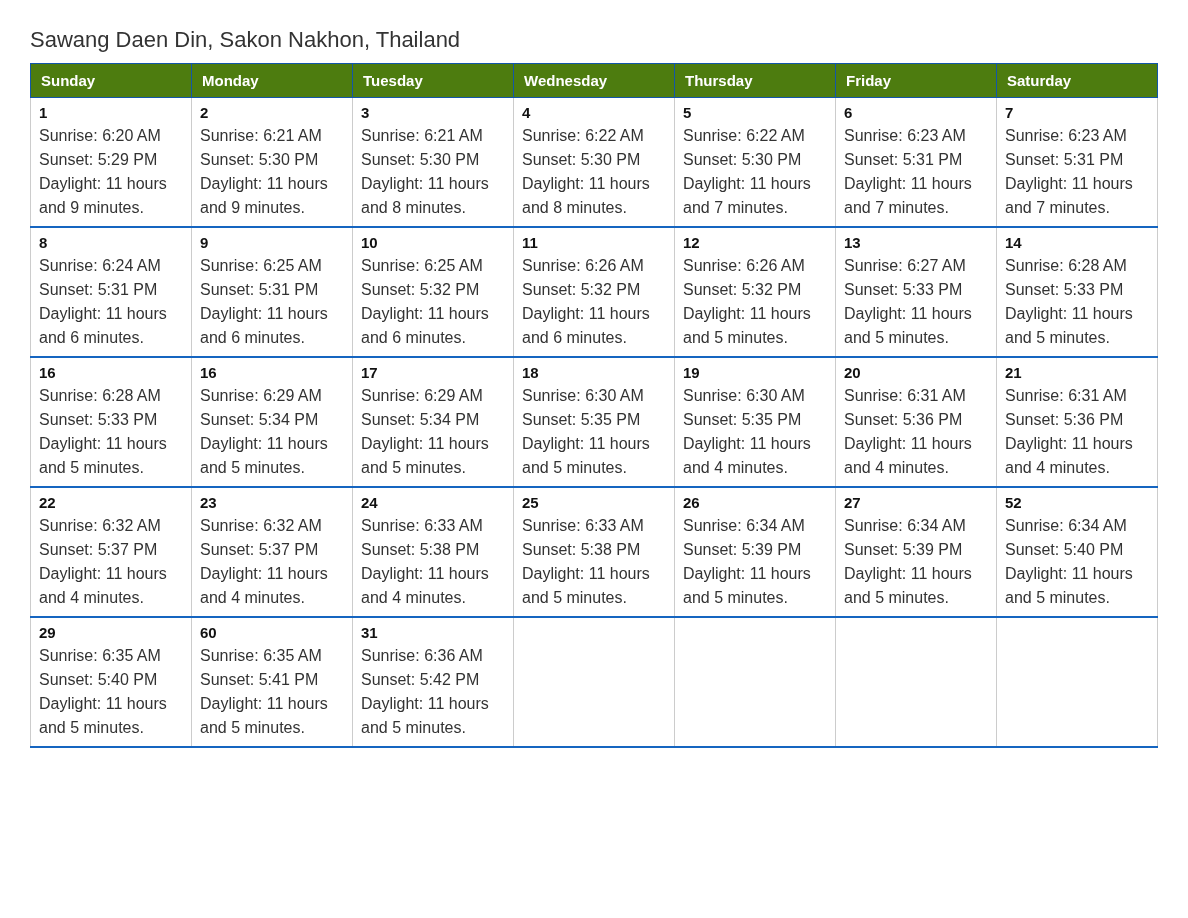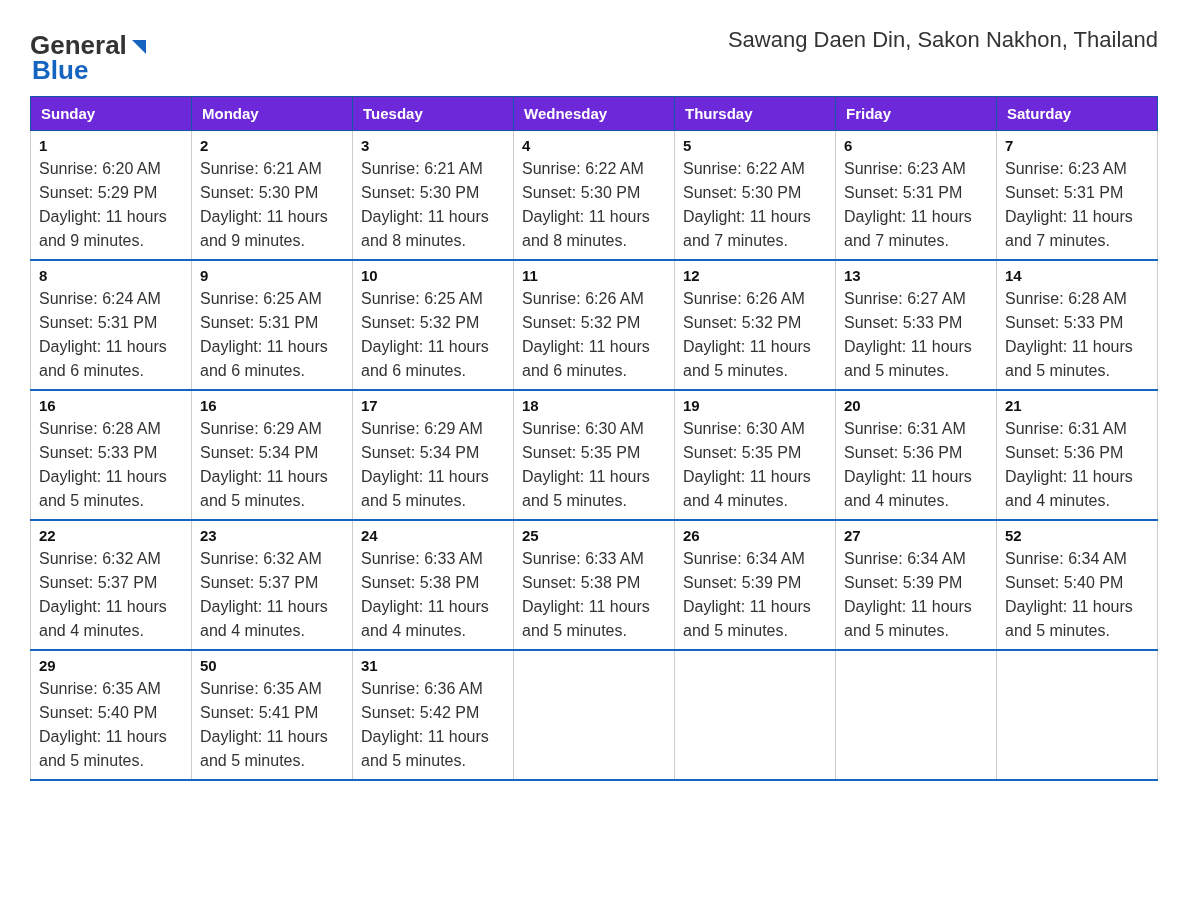--- a/index.html
+++ b/index.html
@@ -37,21 +37,21 @@
       font-weight: normal;
       color: #333;
       margin-top: 7px;
     }
     .calendar {
       width: 100%;
       border-collapse: collapse;
       margin-top: 10px;
     }
     .calendar thead tr th {
-      background: #6d28d9;
+      background: #4d7c0f;
       color: #fff;
       font-size: 15px;
       font-weight: bold;
       padding: 8px 10px;
       text-align: left;
       border: 1px solid #1256a8;
     }
     .calendar tbody tr td {
       vertical-align: top;
       border: 1px solid #ccc;
@@ -77,29 +77,20 @@
       background: #fff;
     }
     .calendar tbody tr {
       border-bottom: 2px solid #1565c0;
     }
   </style>
 </head>
 <body>
 
 <div class="header-row">
-  <div class="logo">
-    <div style="display:flex;align-items:center;">
-      <span style="font-size:26px;font-weight:bold;color:#333;font-family:Arial,sans-serif;">General</span>
-      <svg width="22" height="22" viewBox="0 0 22 22" style="margin-left:1px;margin-top:2px;">
-        <polygon points="4,4 18,4 18,18" fill="#1565c0"></polygon>
-      </svg>
-    </div>
-    <span style="font-size:26px;font-weight:bold;color:#1565c0;font-family:Arial,sans-serif;margin-top:-6px;margin-left:2px;">Blue</span>
-  </div>
   <div class="title-block">
     <h2>Sawang Daen Din, Sakon Nakhon, Thailand</h2>
   </div>
 </div>
 
 <table class="calendar">
   <thead>
     <tr>
     <th>Sunday</th>
         <th>Monday</th>
@@ -230,21 +221,21 @@
           <span class="day-num">52</span>
           <div class="day-info">Sunrise: 6:34 AM<br>Sunset: 5:40 PM<br>Daylight: 11 hours<br>and 5 minutes.</div>
         </td>
       </tr>
       <tr>
         <td>
           <span class="day-num">29</span>
           <div class="day-info">Sunrise: 6:35 AM<br>Sunset: 5:40 PM<br>Daylight: 11 hours<br>and 5 minutes.</div>
         </td>
         <td>
-          <span class="day-num">50</span>
+          <span class="day-num">60</span>
           <div class="day-info">Sunrise: 6:35 AM<br>Sunset: 5:41 PM<br>Daylight: 11 hours<br>and 5 minutes.</div>
         </td>
         <td>
           <span class="day-num">31</span>
           <div class="day-info">Sunrise: 6:36 AM<br>Sunset: 5:42 PM<br>Daylight: 11 hours<br>and 5 minutes.</div>
         </td>
         <td class="empty"></td>
         <td class="empty"></td>
         <td class="empty"></td>
         <td class="empty"></td>

